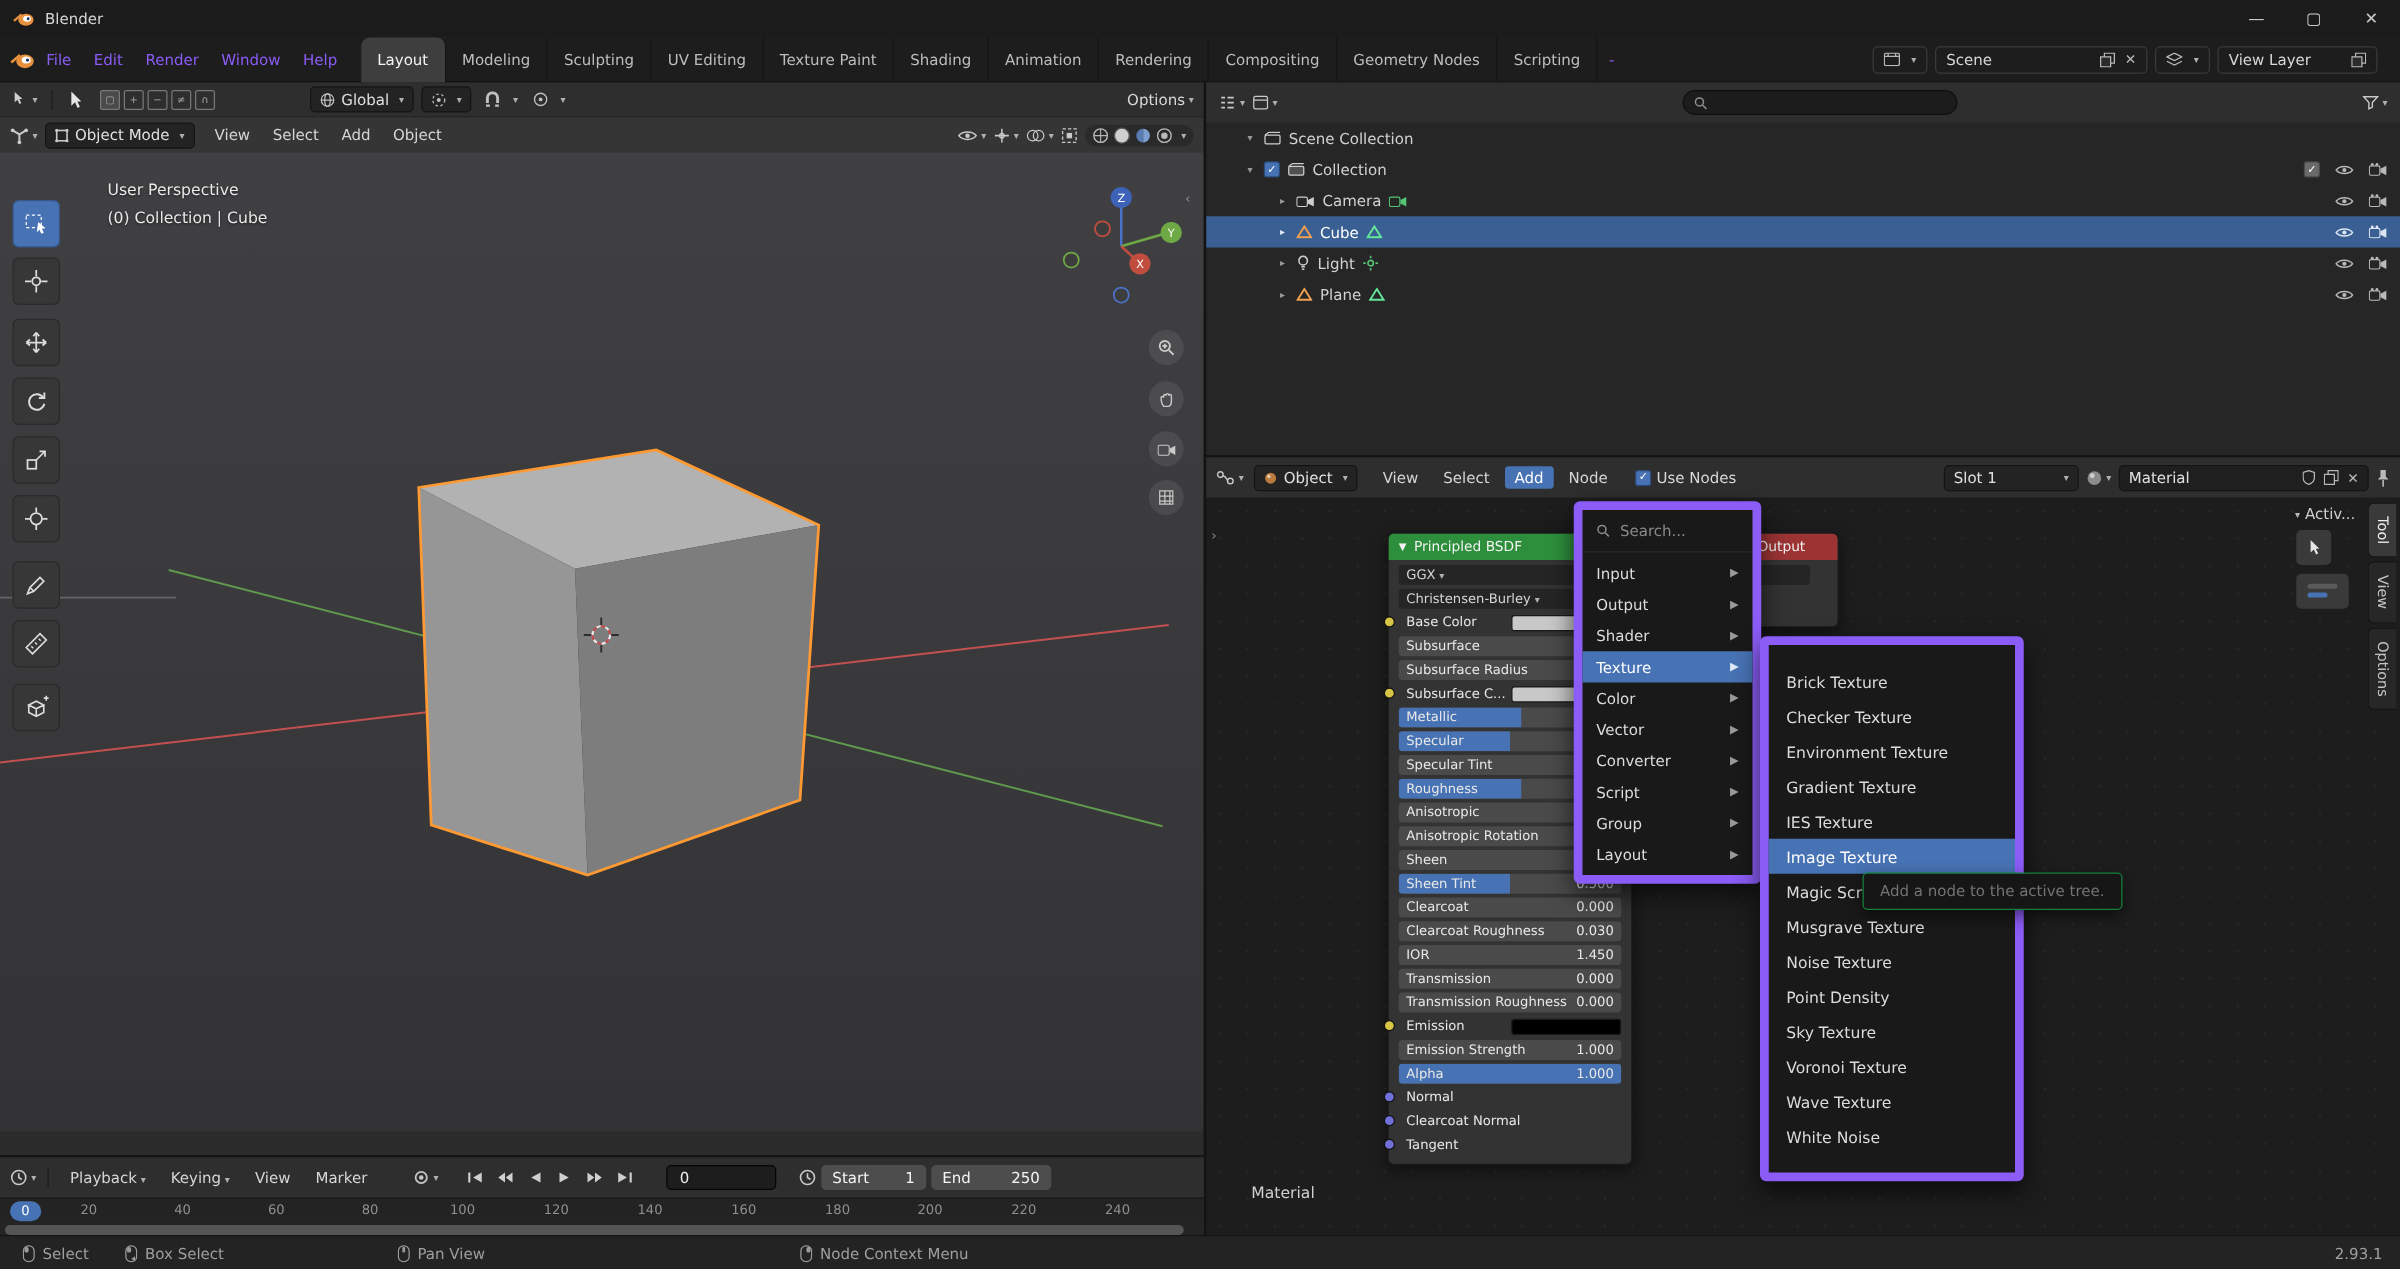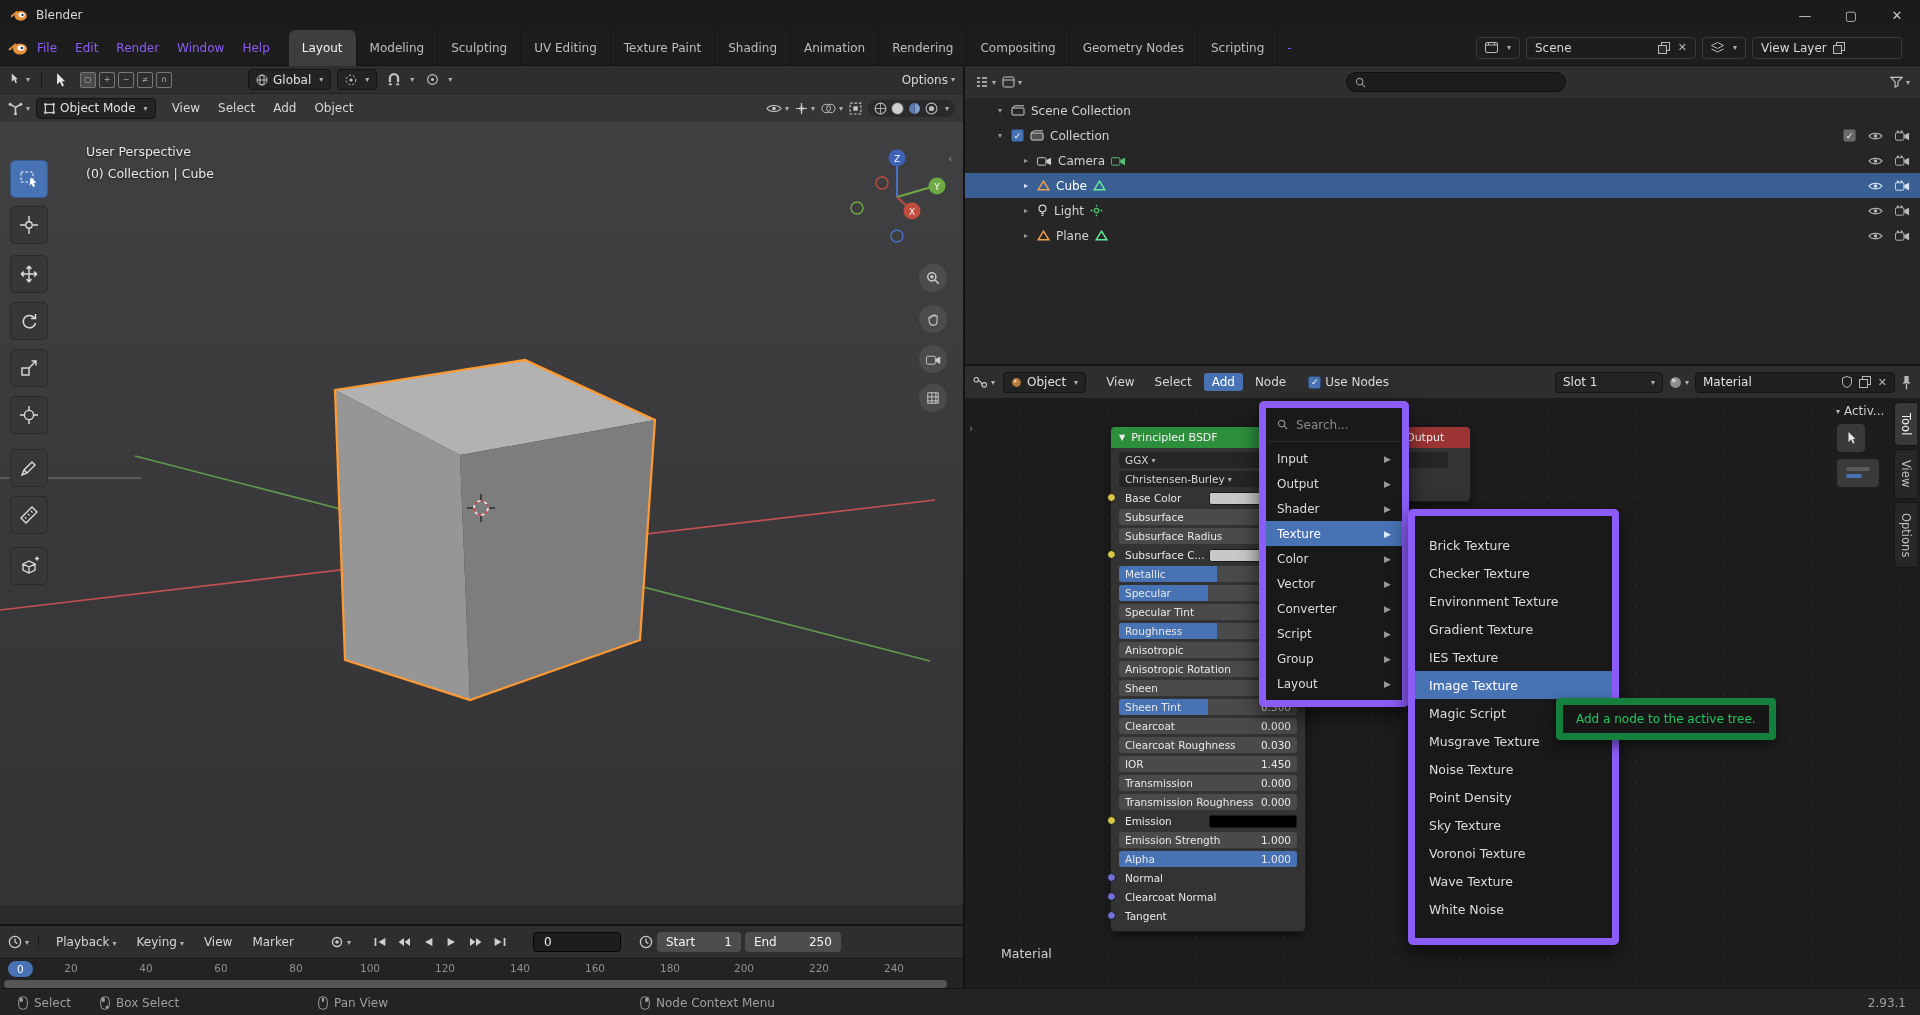--- a/index.html
+++ b/index.html
@@ -64,21 +64,21 @@
 #addmenu,#texmenu{position:absolute;background:#191919;border:7px solid #8b5cf6;border-radius:5px;box-shadow:0 8px 20px rgba(0,0,0,.6)}
 #addmenu{left:1259px;top:401px;width:150px;z-index:50;padding:4px 0}
 #texmenu{left:1408px;top:509px;width:211px;z-index:51;padding:15px 0}
 .mi{height:25px;display:flex;align-items:center;gap:8px;padding:0 11px;color:#dcdcdc}
 .ti{height:28px;display:flex;align-items:center;padding:0 14px;color:#dcdcdc;font-size:12.5px}
 .mi.hl,.ti.hl{background:#4772b3;color:#fff}
 .arr{margin-left:auto;font-size:9px;color:#9a9a9a}
 .mi.hl .arr{color:#e0e9f7}
 .msep{height:1px;background:#2a2a2a;margin:4px 1px}
 .dim{color:#8a8a8a}
-#ttip{position:absolute;left:1556px;top:698px;z-index:60;background:#161616;border:7px solid #15803d;border-radius:4px;padding:7px 13px;font-size:12px;color:#22c55e;box-shadow:0 5px 12px rgba(0,0,0,.5);white-space:nowrap}
+#ttip{position:absolute;left:1490px;top:698px;z-index:60;background:#161616;border:1px solid #15803d;border-radius:4px;padding:7px 13px;font-size:12px;color:#737373;box-shadow:0 5px 12px rgba(0,0,0,.5);white-space:nowrap}
 #npanel{position:absolute;left:1836px;top:404px;z-index:12;width:56px;color:#cfcfcf}
 .tile{width:30px;height:30px;background:#3a3a3a;border:1px solid #1d1d1d;border-radius:5px;display:flex;align-items:center;justify-content:center;margin-top:5px}
 #vtabs{position:absolute;left:1894px;top:402px;z-index:12;display:flex;flex-direction:column;gap:3px}
 .vtab{writing-mode:vertical-rl;background:#272727;border:1px solid #151515;border-right:none;color:#c3c3c3;font-size:11.5px;padding:10px 4px;border-radius:5px 0 0 5px}
 .vtab.on{background:#3a3a3a;color:#eee}
 #crumb{position:absolute;left:36px;top:548px;color:#cfcfcf;font-size:12.5px;z-index:5}
 .edge{position:absolute;color:#8d8d8d;font-size:11px}
 
 #timeline{position:absolute;left:0;top:924px;width:963px;height:64px;background:#2b2b2b;border-top:2px solid #131313}
 #theader{height:32px;background:#2e2e2e;display:flex;align-items:center;gap:4px;padding:0 8px}
@@ -159,21 +159,21 @@
           <span style="color:#b9b9b9;font-size:11px">✕</span>
         </span>
       </div>
       <div class="chip">
         <svg width="13" height="12" viewBox="0 0 13 12">
             <path d="M6.5 0.5 12.5 3.5 6.5 6.5 0.5 3.5Z" fill="none" stroke="#b9b9b9"></path>
             <path d="M0.5 7 6.5 10 12.5 7" fill="none" stroke="#b9b9b9"></path>
           </svg>
         <span class="cv">▾</span>
       </div>
-      <div class="chip" style="width:150px;">
+      <div class="chip" style="width:128px;justify-content:space-between">
         <span>View Layer</span>
         <svg width="12" height="12" viewBox="0 0 12 12">
             <rect x="3.5" y="0.5" width="8" height="8" fill="none" stroke="#b9b9b9"></rect>
             <rect x="0.5" y="3.5" width="8" height="8" fill="#2b2b2b" stroke="#b9b9b9"></rect>
           </svg>
       </div>
     </div>
   </div>
 
   <div id="toolrow">

